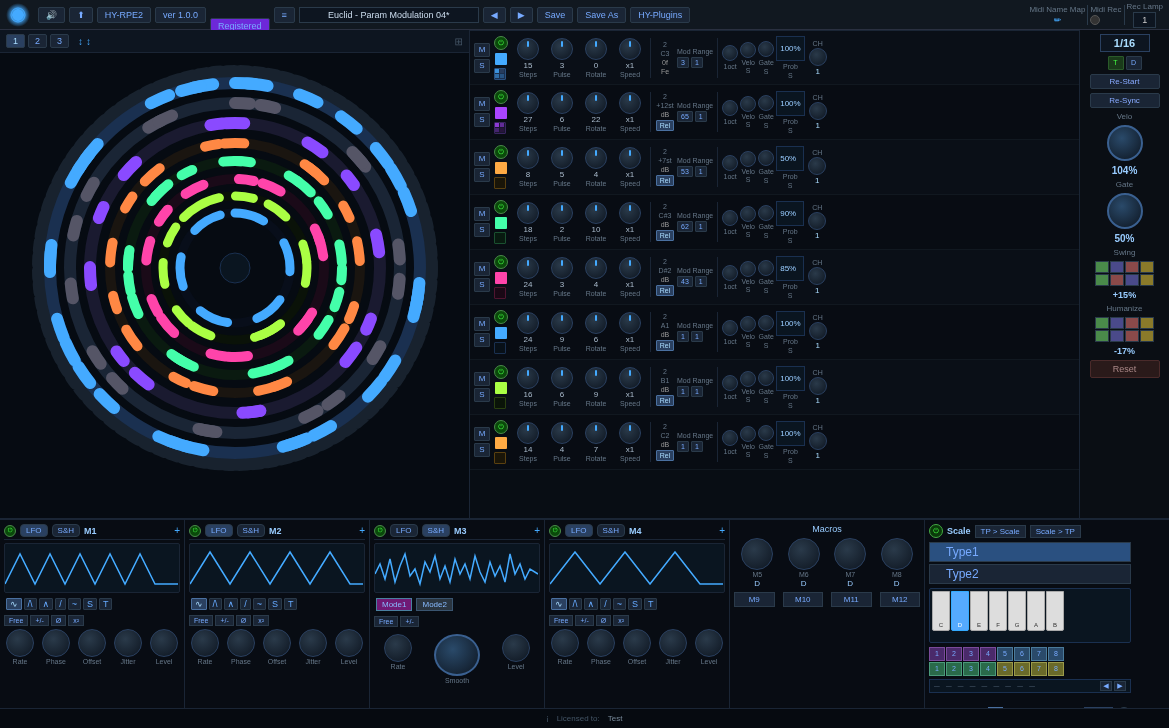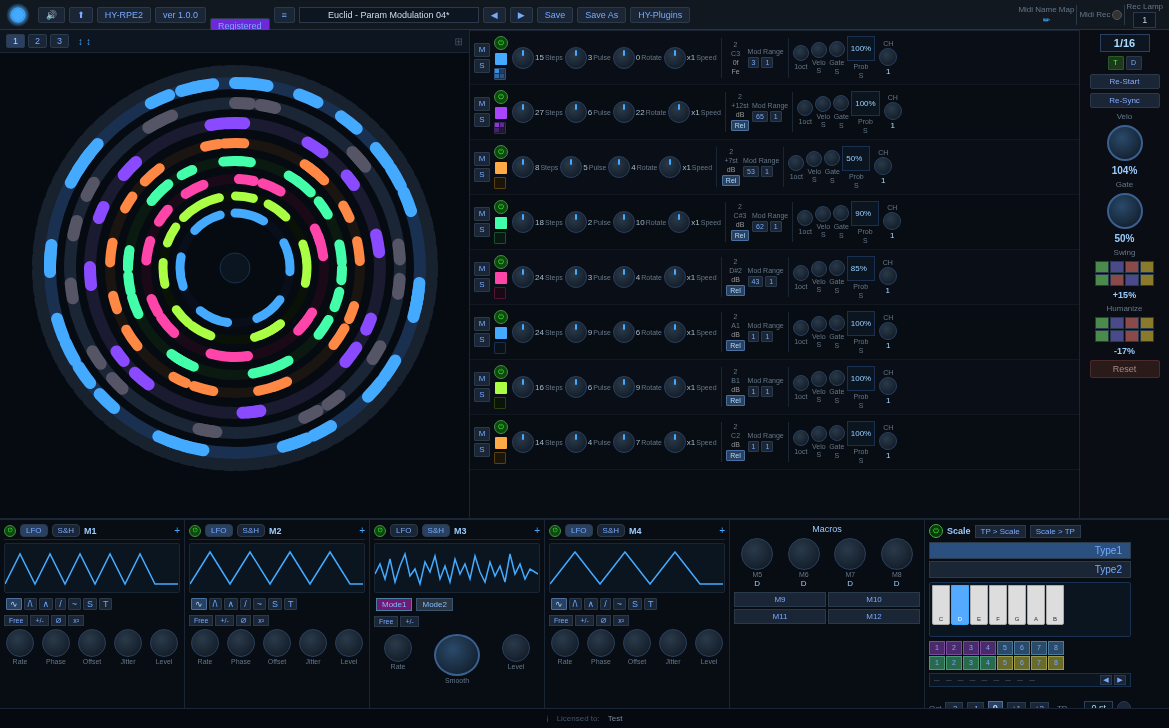--- a/index.html
+++ b/index.html
@@ -152,21 +152,21 @@
     .power-btn.on { background: #0a4a0a; border-color: #4a8a4a; color: #4f4; }
 
     .color-square {
       width: 12px; height: 12px;
       border-radius: 1px;
       margin: 1px;
     }
 
     .knob-group {
       display: flex;
-      flex-direction: row;
+      flex-direction: column;
       align-items: center;
       min-width: 32px;
       gap: 1px;
     }
     .knob {
       width: 22px; height: 22px;
       border-radius: 50%;
       background: radial-gradient(circle at 40% 35%, #2a3a4a, #0d1520);
       border: 1px solid #2a4060;
       position: relative;
@@ -426,22 +426,22 @@
       width: 32px; height: 32px;
       border-radius: 50%;
       background: radial-gradient(circle at 40% 35%, #2a3a4a, #0d1520);
       border: 1px solid #2a4060;
       cursor: pointer;
     }
     .macro-label { font-size: 7px; color: #678; }
     .macro-val { font-size: 8px; color: #9cf; }
     .macros-btns {
       display: grid;
-      grid-template-columns: repeat(2, 1fr);
-      gap: 2px;
+      grid-template-columns: repeat(4, 1fr);
+      gap: 8px;
       margin-top: 4px;
     }
     .macro-btn {
       background: #1a2535;
       border: 1px solid #2a3a4a;
       color: #7af;
       padding: 2px 4px;
       font-size: 8px;
       cursor: pointer;
       text-align: center;
@@ -480,24 +480,23 @@
     .type-buttons {
       display: flex;
       flex-direction: column;
       gap: 2px;
       margin-bottom: 4px;
     }
     .type-btn {
       background: #1a2535;
       border: 1px solid #2a3a4a;
       color: #7af;
-      padding: 2px 8px;
-      font-size: 10px;
-      cursor: pointer;
-      text-align: right;
+      padding: 2px 16px;
+      font-size: 12px;
+      cursor: pointer;
     }
     .type-btn.active { background: #2a5080; }
     .white-key {
       width: 18px; height: 40px;
       background: #ddd;
       border: 1px solid #aaa;
       border-radius: 0 0 2px 2px;
       cursor: pointer;
       display: flex;
       align-items: flex-end;
@@ -594,21 +593,21 @@
   <button class="top-btn">▶</button>
   <button class="top-btn">Save</button>
   <button class="top-btn">Save As</button>
   <button class="top-btn">HY-Plugins</button>
   <div class="top-right">
     <div style="display:flex;flex-direction:column;align-items:center;gap:1px;">
       <span class="top-right-label">Midi Name Map</span>
       <span style="color:#4af;font-size:9px;">✏</span>
     </div>
     <div class="top-separator"></div>
-    <div style="display:flex;flex-direction:row;gap:1px;">
+    <div style="display:flex;flex-direction:column;gap:1px;">
       <span class="top-right-label">Midi Rec</span>
       <div style="width:10px;height:10px;border-radius:50%;background:#333;border:1px solid #555;"></div>
     </div>
     <div class="top-separator"></div>
     <div style="display:flex;flex-direction:column;align-items:center;gap:1px;">
       <span class="top-right-label">Rec Lamp</span>
       <div class="rec-box">1</div>
     </div>
   </div>
 </div>

